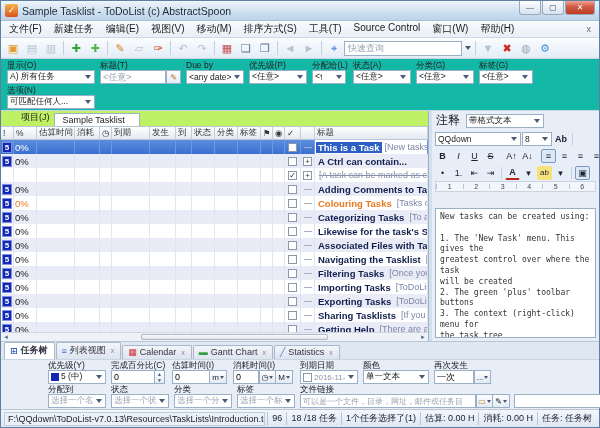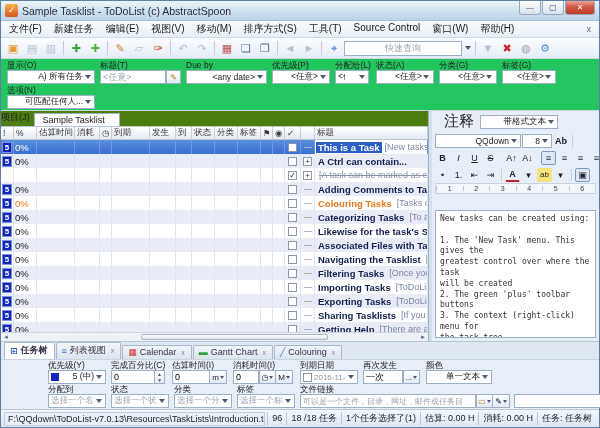--- a/index.html
+++ b/index.html
@@ -30,44 +30,44 @@
   .menu-close { margin-left:auto; padding:0 6px; color:#667; font-size:9px; }
 
   
   .toolbar { height:21px; flex:0 0 21px; display:flex; align-items:center; gap:1px;
              background:linear-gradient(#fbfdff,#e3ecf6); border-bottom:1px solid #c8d6e4; padding:0 3px; }
   .tbtn { width:18px; height:17px; display:flex; align-items:center; justify-content:center;
           font-size:11px; border-radius:2px; }
   .tbtn.dis { color:#b6c2ce !important; }
   .tsep { width:1px; height:14px; background:#c3cfdc; margin:0 2px; }
   .qsearch { width:118px; height:15px; font-size:9px; border:1px solid #9ab0c6; background:#fff;
-             padding:0 3px; font-family:inherit;text-align:center; }
+             padding:0 3px; font-family:inherit; }
   .qsearch::placeholder { color:#98a4b2; }
 
   
-  .filterbar { flex:0 0 50px; background:#22c55e; border-bottom:1px solid #c8d6e4; padding:2px 0 1px 6px; }
+  .filterbar { flex:0 0 50px; background:#14b8a6; border-bottom:1px solid #c8d6e4; padding:2px 0 1px 6px; }
   .frow { display:flex; gap:5px; }
   .ffield { display:flex; flex-direction:column; }
   .flabel { font-size:8.5px; color:#222; height:9px; line-height:9px; white-space:nowrap; }
   .combo { height:14px; background:#fff; border:1px solid #9ab0c6; display:flex; align-items:center;
            font-size:8.5px; padding:0 2px; white-space:nowrap; overflow:hidden; }
-  .combo .cv { flex:1; overflow:hidden; white-space:nowrap;text-align:right; }
+  .combo .cv { flex:1; overflow:hidden; white-space:nowrap; }
   .dda { width:9px; height:12px; flex:0 0 9px; display:flex; align-items:center; justify-content:center; }
   .dda::after { content:""; border:3px solid transparent; border-top:4px solid #4a5a74; margin-top:3px; }
   .ph { color:#9aa4b4; }
   .tinybtn { width:15px; height:14px; border:1px solid #9ab0c6; background:linear-gradient(#fefefe,#e2eaf4);
              font-size:8px; display:flex; align-items:center; justify-content:center; color:#c07820; }
 
   
   .main { flex:1; display:flex; min-height:0; }
   .left { width:428px; flex:0 0 428px; display:flex; flex-direction:column; border-right:1px solid #9cb0c6; min-height:0; }
   .splitter { width:3px; flex:0 0 3px; background:#d3e0ee; }
   .right { flex:1; display:flex; flex-direction:column; background:#e7eef8; min-width:0; }
 
-  .projrow { flex:0 0 15px; display:flex; align-items:flex-end; background:#4d7c0f; padding-left:0; gap:4px;text-align:center; }
+  .projrow { flex:0 0 15px; display:flex; align-items:flex-end; background:#bef264; padding-left:20px; gap:4px;text-align:center; }
   .projlabel { font-size:9px; padding-bottom:2px; }
   .projtab { background:#fff; border:1px solid #9cb0c6; border-bottom:none; font-size:9px;
              padding:1px 14px 1px 8px; }
 
   
   .gridhead { flex:0 0 13px; display:flex; background:linear-gradient(#ffffff,#e3e8f1);
               border-top:1px solid #b9c6d6; border-bottom:1px solid #b9c6d6; font-size:8.5px; color:#333; }
   .gridhead .hc { border-right:1px solid #c6cdd9; display:flex; align-items:center; padding:0 2px;
                   overflow:hidden; white-space:nowrap; }
   .rows { flex:1; background:#fff; overflow:hidden; }
@@ -95,21 +95,21 @@
   .t-comment { color:#7b86a8; font-size:9px; padding-left:3px; }
   .trow.done .t-title, .trow.done .t-comment { color:#8a92a8; text-decoration:line-through; font-weight:normal; }
   .hscroll { flex:0 0 9px; display:flex; background:#eef1f6; border-top:1px solid #d0d6e0; }
   .harrow { width:10px; font-size:6px; color:#5a6a80; display:flex; align-items:center; justify-content:center; }
   .htrack { flex:1; position:relative; }
   .hthumb { position:absolute; left:32%; width:46%; top:1px; bottom:1px;
             background:linear-gradient(#fdfdfe,#dde3ec); border:1px solid #aab8c8; border-radius:2px; }
 
   
   .chead { flex:0 0 17px; display:flex; align-items:center; gap:6px; padding:1px 4px; }
-  .clabel { font-size:15px;margin-left:8px; }
+  .clabel { font-size:12px; }
   .fmtrow { flex:0 0 17px; display:flex; align-items:center; gap:1px; padding:0 3px; }
   .fbtn { min-width:15px; height:14px; display:flex; align-items:center; justify-content:center;
           font-size:9px; color:#223; border:1px solid transparent; border-radius:2px; padding:0 1px; }
   .fbtn.on { border-color:#7a9ac0; background:#dce8f6; }
   .fbtn.bold{font-weight:bold}.fbtn.italic{font-style:italic}.fbtn.und{text-decoration:underline}
   .fbtn.strike{text-decoration:line-through}
   .fbtn.fc { border-bottom:2px solid #c02020; font-weight:bold; }
   .fbtn.hl { background:#f6e27a; font-size:8px; }
   .fsep { width:1px; height:12px; background:#c3cfdc; margin:0 2px; }
   .ruler { flex:0 0 11px; background:#f2f5fa; border:1px solid #c8d4e2; margin:0 3px; display:flex;
@@ -231,21 +231,21 @@
         </div>
         <div class="ffield">
           <span class="flabel">标题(T)</span>
           <span style="display: flex;">
             <input class="ain" placeholder="&lt;任意&gt;" style="width: 66px;">
             <span class="tinybtn">✎</span>
           </span>
         </div>
         <div class="ffield">
           <span class="flabel">Due by</span>
-          <span class="combo" style="width: 81px;">
+          <span class="combo" style="width: 58px;">
             <span class="cv">&lt;any date&gt;</span>
             <span class="dda"></span>
           </span>
         </div>
         <div class="ffield">
           <span class="flabel">优先级(P)</span>
           <span class="combo" style="width: 58px;">
             <span class="cv">&lt;任意&gt;</span>
             <span class="dda"></span>
           </span>
@@ -786,21 +786,21 @@
         <span>Calendar</span>
         <span class="vclose">x</span>
       </span>
       <span class="vtab">
         <span class="vicon" style="color: rgb(46, 158, 58);">▬</span>
         <span>Gantt Chart</span>
         <span class="vclose">x</span>
       </span>
       <span class="vtab">
         <span class="vicon" style="color: rgb(74, 127, 208);">╱</span>
-        <span>Colouring</span>
+        <span>Statistics</span>
         <span class="vclose">x</span>
       </span>
     </div>
 
   <div class="attrpanel">
     <div class="hrow">
       <div class="ffield" style="width:58px">
         <span class="flabel">优先级(Y)</span>
         <span class="combo">
           <span style="width:8px;height:8px;background:#1226b8;margin-right:2px;flex:0 0 8px"></span>
@@ -840,34 +840,34 @@
         </span>
       </div>
       <div class="ffield" style="width:58px">
         <span class="flabel">到期日期</span>
         <span class="combo">
           <span class="ckbox"></span>
           <span class="cv gray" style="font-size:8px">2016-11-04</span>
           <span class="dda"></span>
         </span>
       </div>
+      <div class="ffield" style="width:66px">
+        <span class="flabel">颜色</span>
+        <span class="combo">
+          <span class="cv">单一文本</span>
+          <span class="dda"></span>
+        </span>
+      </div>
       <div class="ffield" style="width:58px">
         <span class="flabel">再次发生</span>
         <span style="display:flex">
           <input class="ain" style="width: 40px;" value="一次">
           <span class="aunit" style="border-left:1px solid #9ab0c6">
               <span>...</span>
             </span>
-        </span>
-      </div>
-      <div class="ffield" style="width:66px">
-        <span class="flabel">颜色</span>
-        <span class="combo">
-          <span class="cv">单一文本</span>
-          <span class="dda"></span>
         </span>
       </div>
     </div>
     <div class="hrow" style="margin-top:1px">
       <div class="ffield" style="width:58px">
         <span class="flabel">分配到</span>
         <span class="combo">
           <span class="cv ph">选择一个名称</span>
           <span class="dda"></span>
         </span>

